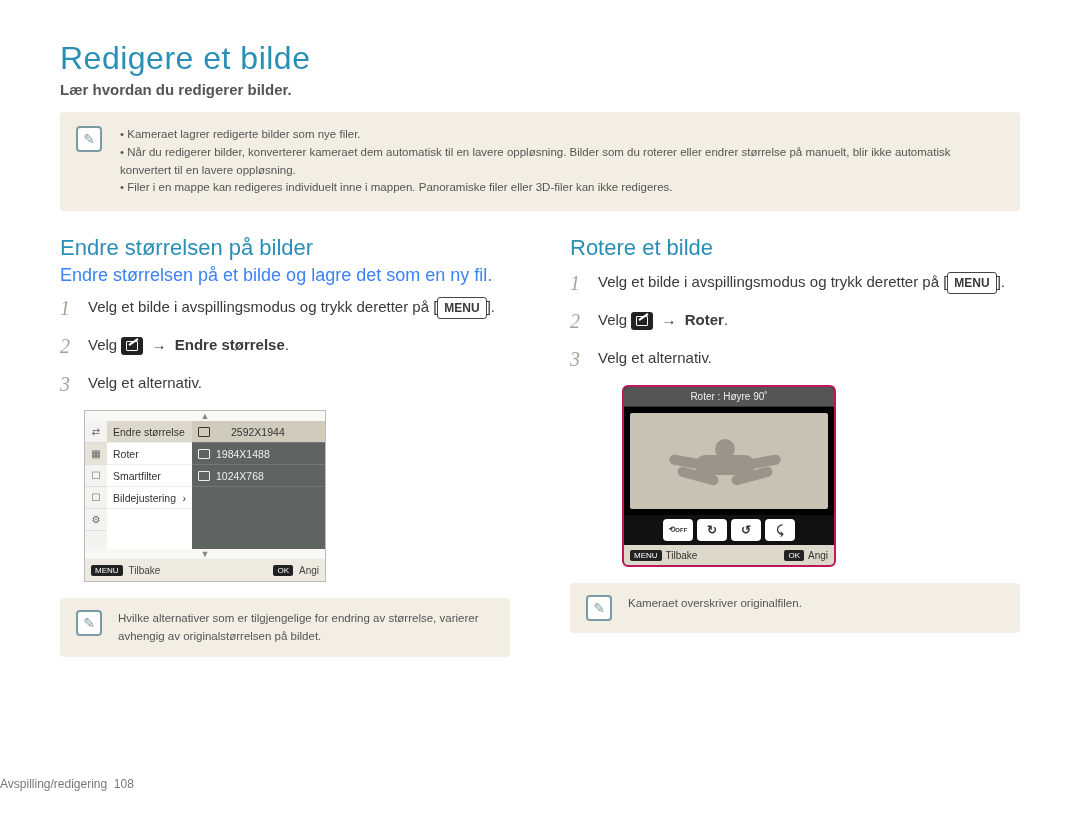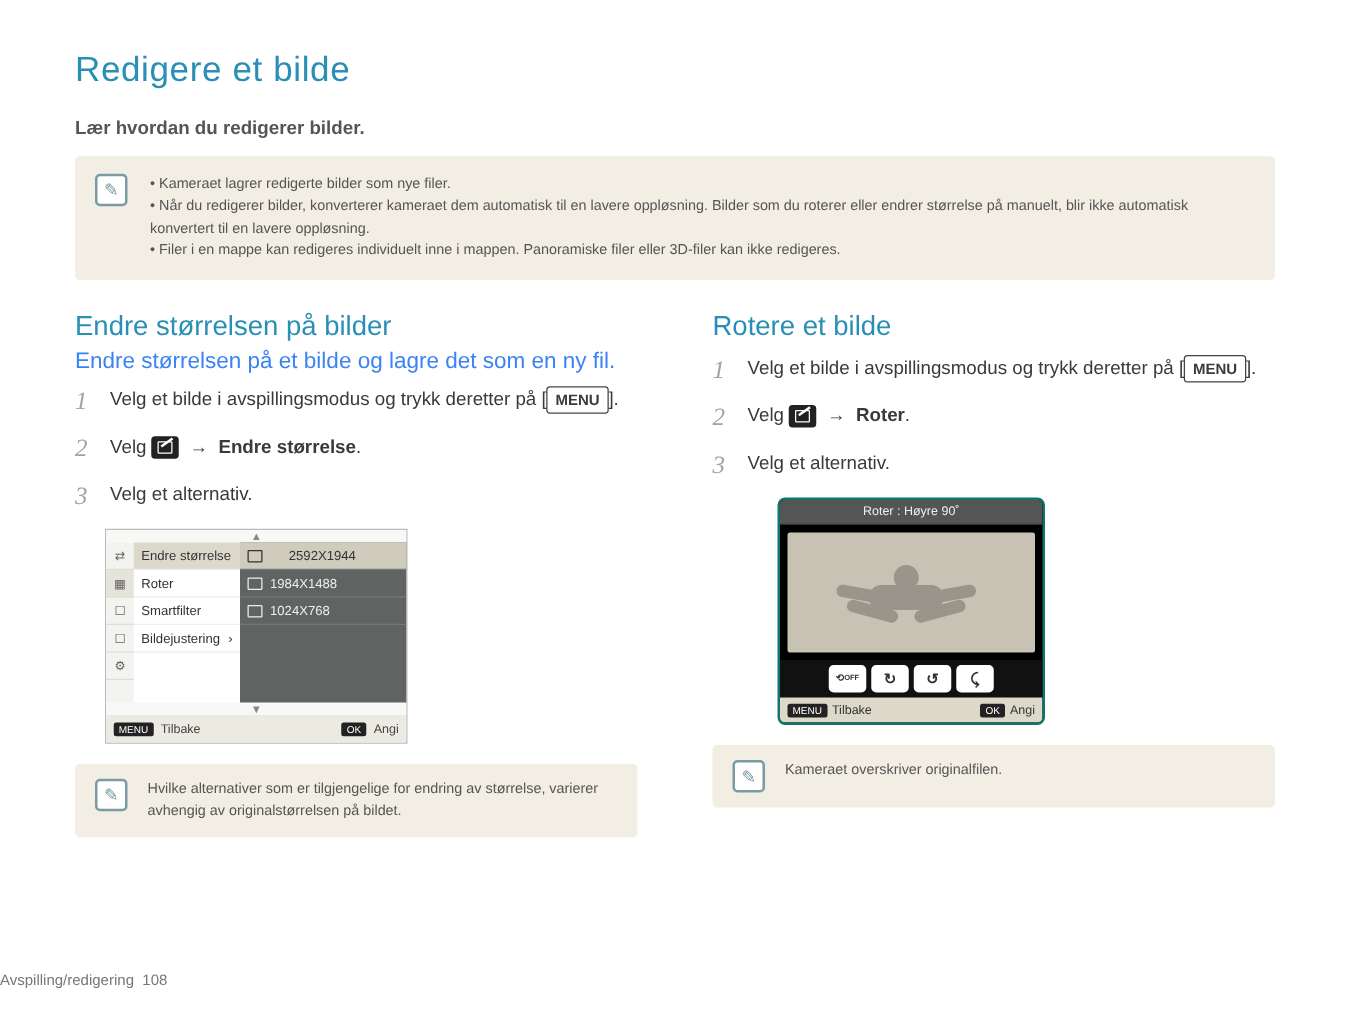--- a/index.html
+++ b/index.html
@@ -8,24 +8,24 @@
     background: #fff;
     width: 1080px;
     height: 815px;
     position: relative;
     color: #3a3a3a;
   }
   .page {
     padding: 40px 60px 30px 60px;
   }
   .title {
-    font-size: 28px;
+    font-size: 32px;
     font-weight: 300;
     color: #2a8fb5;
-    margin-bottom: 22px;
+    margin-bottom: 4px;
     letter-spacing: 0.5px;
   }
   .subtitle {
     font-size: 15px;
     color: #555;
     margin-bottom: 14px;
     font-weight: bold;
   }
   .notebox {
     background: #f2eee3;
@@ -105,21 +105,21 @@
   .cam-arrow { height:10px; text-align:center; font-size:9px; color:#888; background:#f8f8f6;}
   .cam-foot { height:22px; background:#eceae1; display:flex; align-items:center; gap:6px; padding:0 6px;}
   .cam-foot .lbl-pill { background:#222; color:#fff; border-radius:2px; font-size:8px; padding:1px 4px;}
   .cam-foot span { font-size:10px; color:#444;}
   .cam-foot .spacer{flex:1;}
 
   
   .rot-screen {
     width: 214px;
     margin: 6px 0 16px 52px;
-    border: 2px solid #0f766e;
+    border: 2px solid #be185d;
     border-radius: 6px;
     overflow: hidden;
     background:#000;
     font-size:10px;
   }
   .rot-title { height:20px; background:#555; color:#eee; display:flex; align-items:center; justify-content:center; font-size:10px; border-bottom:1px solid #333;}
   .rot-img { height:96px; background:#c7c2b4; display:flex; align-items:center; justify-content:center; margin:6px; border-radius:2px;}
   .silh { width:120px; height:52px; position:relative;}
   .silh .body { position:absolute; background:#99958a; border-radius:50%; }
   .rot-ctrl { height:30px; background:#111; display:flex; align-items:center; justify-content:center; gap:4px; padding:0 6px;}

